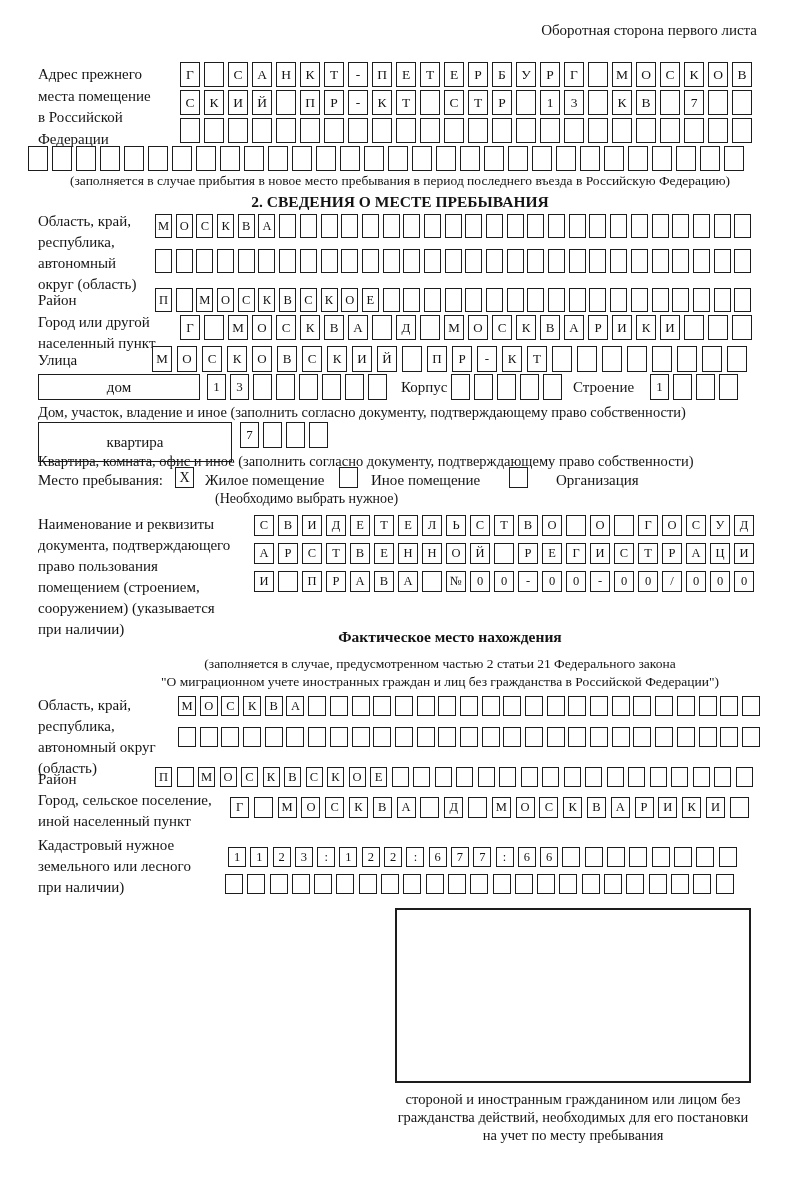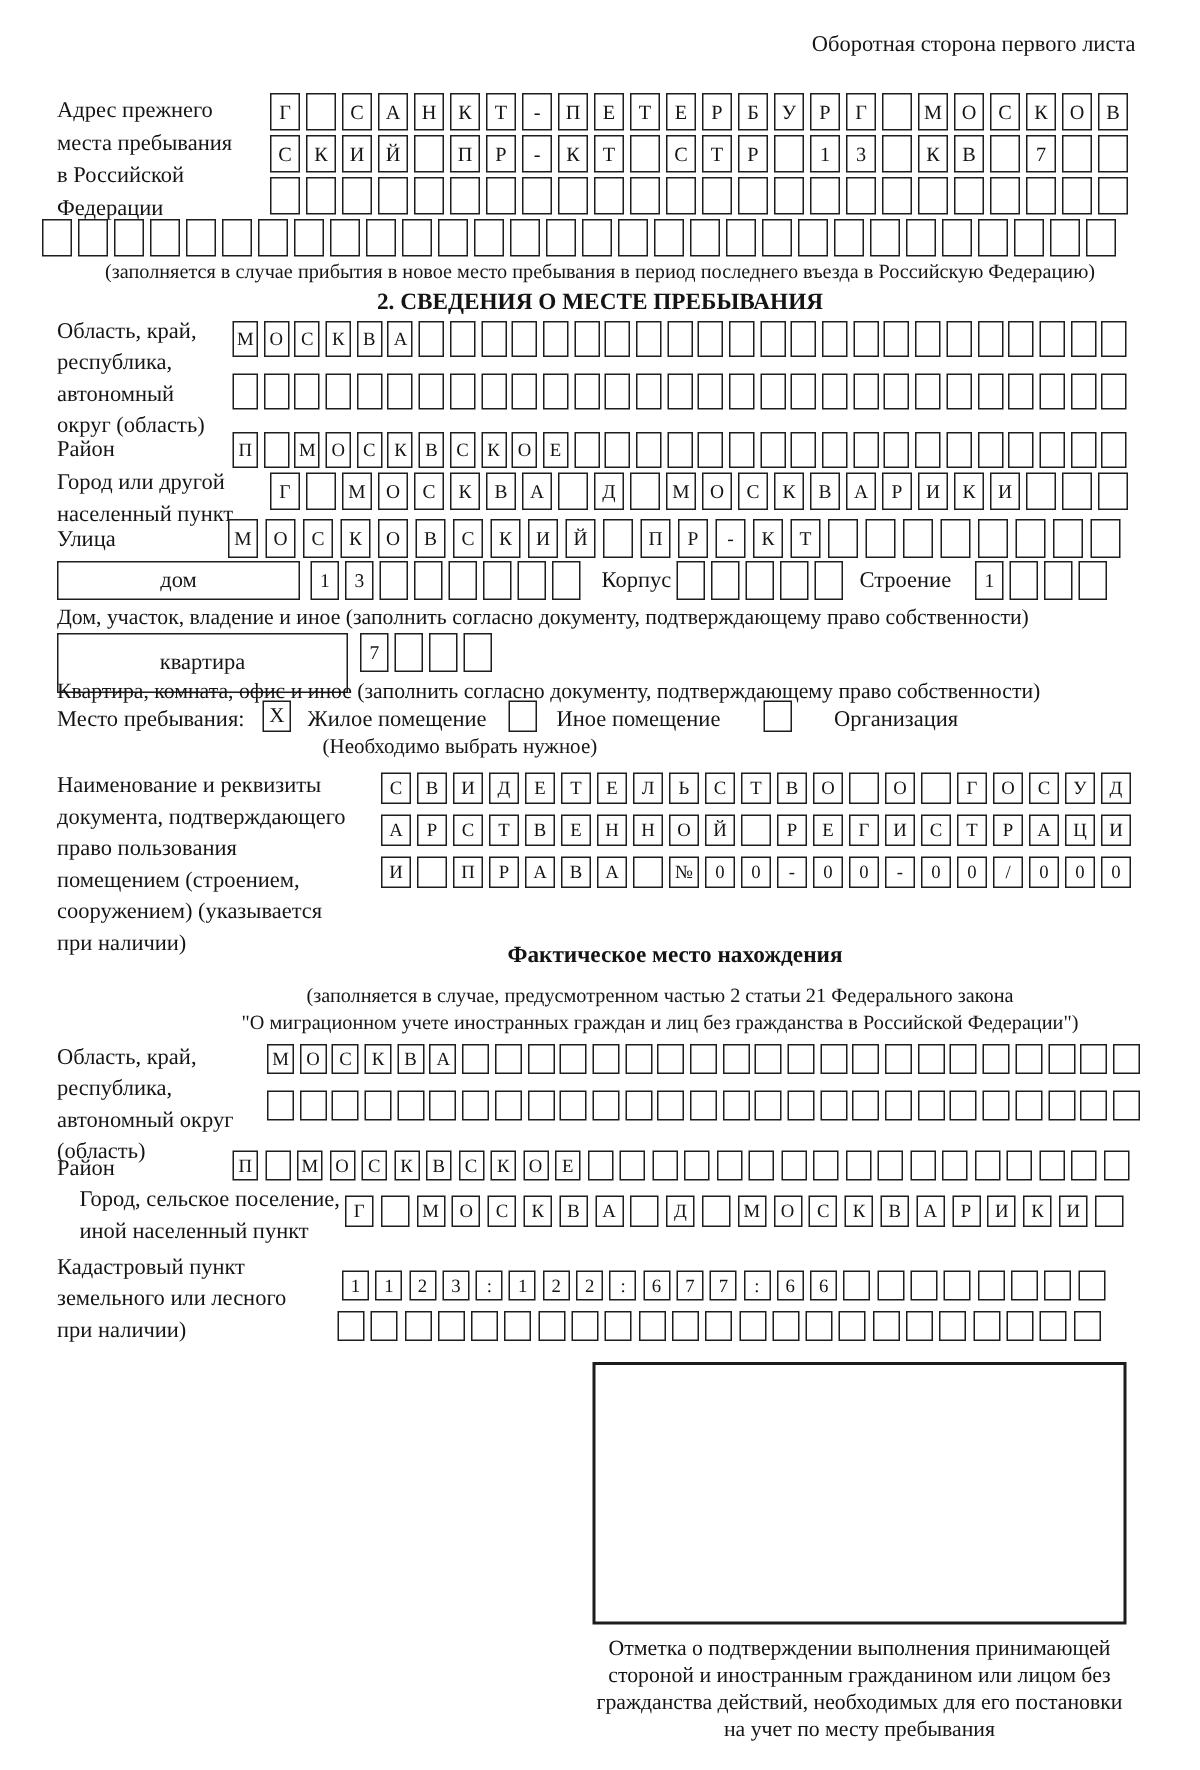--- a/index.html
+++ b/index.html
@@ -34,21 +34,21 @@
 </style>
 </head>
 <body>
 
 <div class="page">
 
   <div class="abs lbl" style="top:20px;right:43px;">Оборотная сторона первого листа</div>
 
   <div class="abs lbl" style="top:64px;left:38px;width:145px;">
     <div>Адрес прежнего</div>
-    <div>места пребывания</div>
+    <div>места помещение</div>
     <div>в Российской</div>
     <div>Федерации</div>
   </div>
   <div class="cells r-addr" style="top:62px;left:180px;">
       <span class="cell">Г</span>
       <span class="cell"></span>
       <span class="cell">С</span>
       <span class="cell">А</span>
       <span class="cell">Н</span>
       <span class="cell">К</span>
@@ -538,21 +538,21 @@
       <span class="cell"></span>
       <span class="cell"></span>
       <span class="cell"></span>
       <span class="cell"></span>
       <span class="cell"></span>
       <span class="cell"></span>
       <span class="cell"></span>
       <span class="cell"></span>
     </div>
 
-  <div class="abs lbl2" style="top:790px;left:38px;width:195px;margin-left:15px;">
+  <div class="abs lbl2" style="top:790px;left:38px;width:195px;">
     <div>Город, сельское поселение,</div>
     <div>иной населенный пункт</div>
   </div>
   <div class="cells r-city2" style="top:797px;left:230px;">
       <span class="cell">Г</span>
       <span class="cell"></span>
       <span class="cell">М</span>
       <span class="cell">О</span>
       <span class="cell">С</span>
       <span class="cell">К</span>
@@ -568,21 +568,21 @@
       <span class="cell">В</span>
       <span class="cell">А</span>
       <span class="cell">Р</span>
       <span class="cell">И</span>
       <span class="cell">К</span>
       <span class="cell">И</span>
       <span class="cell"></span>
     </div>
 
   <div class="abs lbl2" style="top:835px;left:38px;width:180px;">
-    <div>Кадастровый пункт</div>
+    <div>Кадастровый нужное</div>
     <div>земельного или лесного</div>
     <div>при наличии)</div>
   </div>
   <div class="cells r-kad" style="top:847px;left:228px;">
       <span class="cell">1</span>
       <span class="cell">1</span>
       <span class="cell">2</span>
       <span class="cell">3</span>
       <span class="cell">:</span>
       <span class="cell">1</span>
@@ -625,19 +625,18 @@
       <span class="cell"></span>
       <span class="cell"></span>
       <span class="cell"></span>
       <span class="cell"></span>
       <span class="cell"></span>
       <span class="cell"></span>
     </div>
 
   <div class="abs stamp" style="top:908px;left:395px;width:356px;height:175px;"></div>
   <div class="abs cap center" style="top:1090px;left:385px;width:376px;">
-    <div>Отметка о подтверждении выполнения принимающей</div>
     <div>стороной и иностранным гражданином или лицом без</div>
     <div>гражданства действий, необходимых для его постановки</div>
     <div>на учет по месту пребывания</div>
   </div>
 
 </div>
 
 </body></html>

